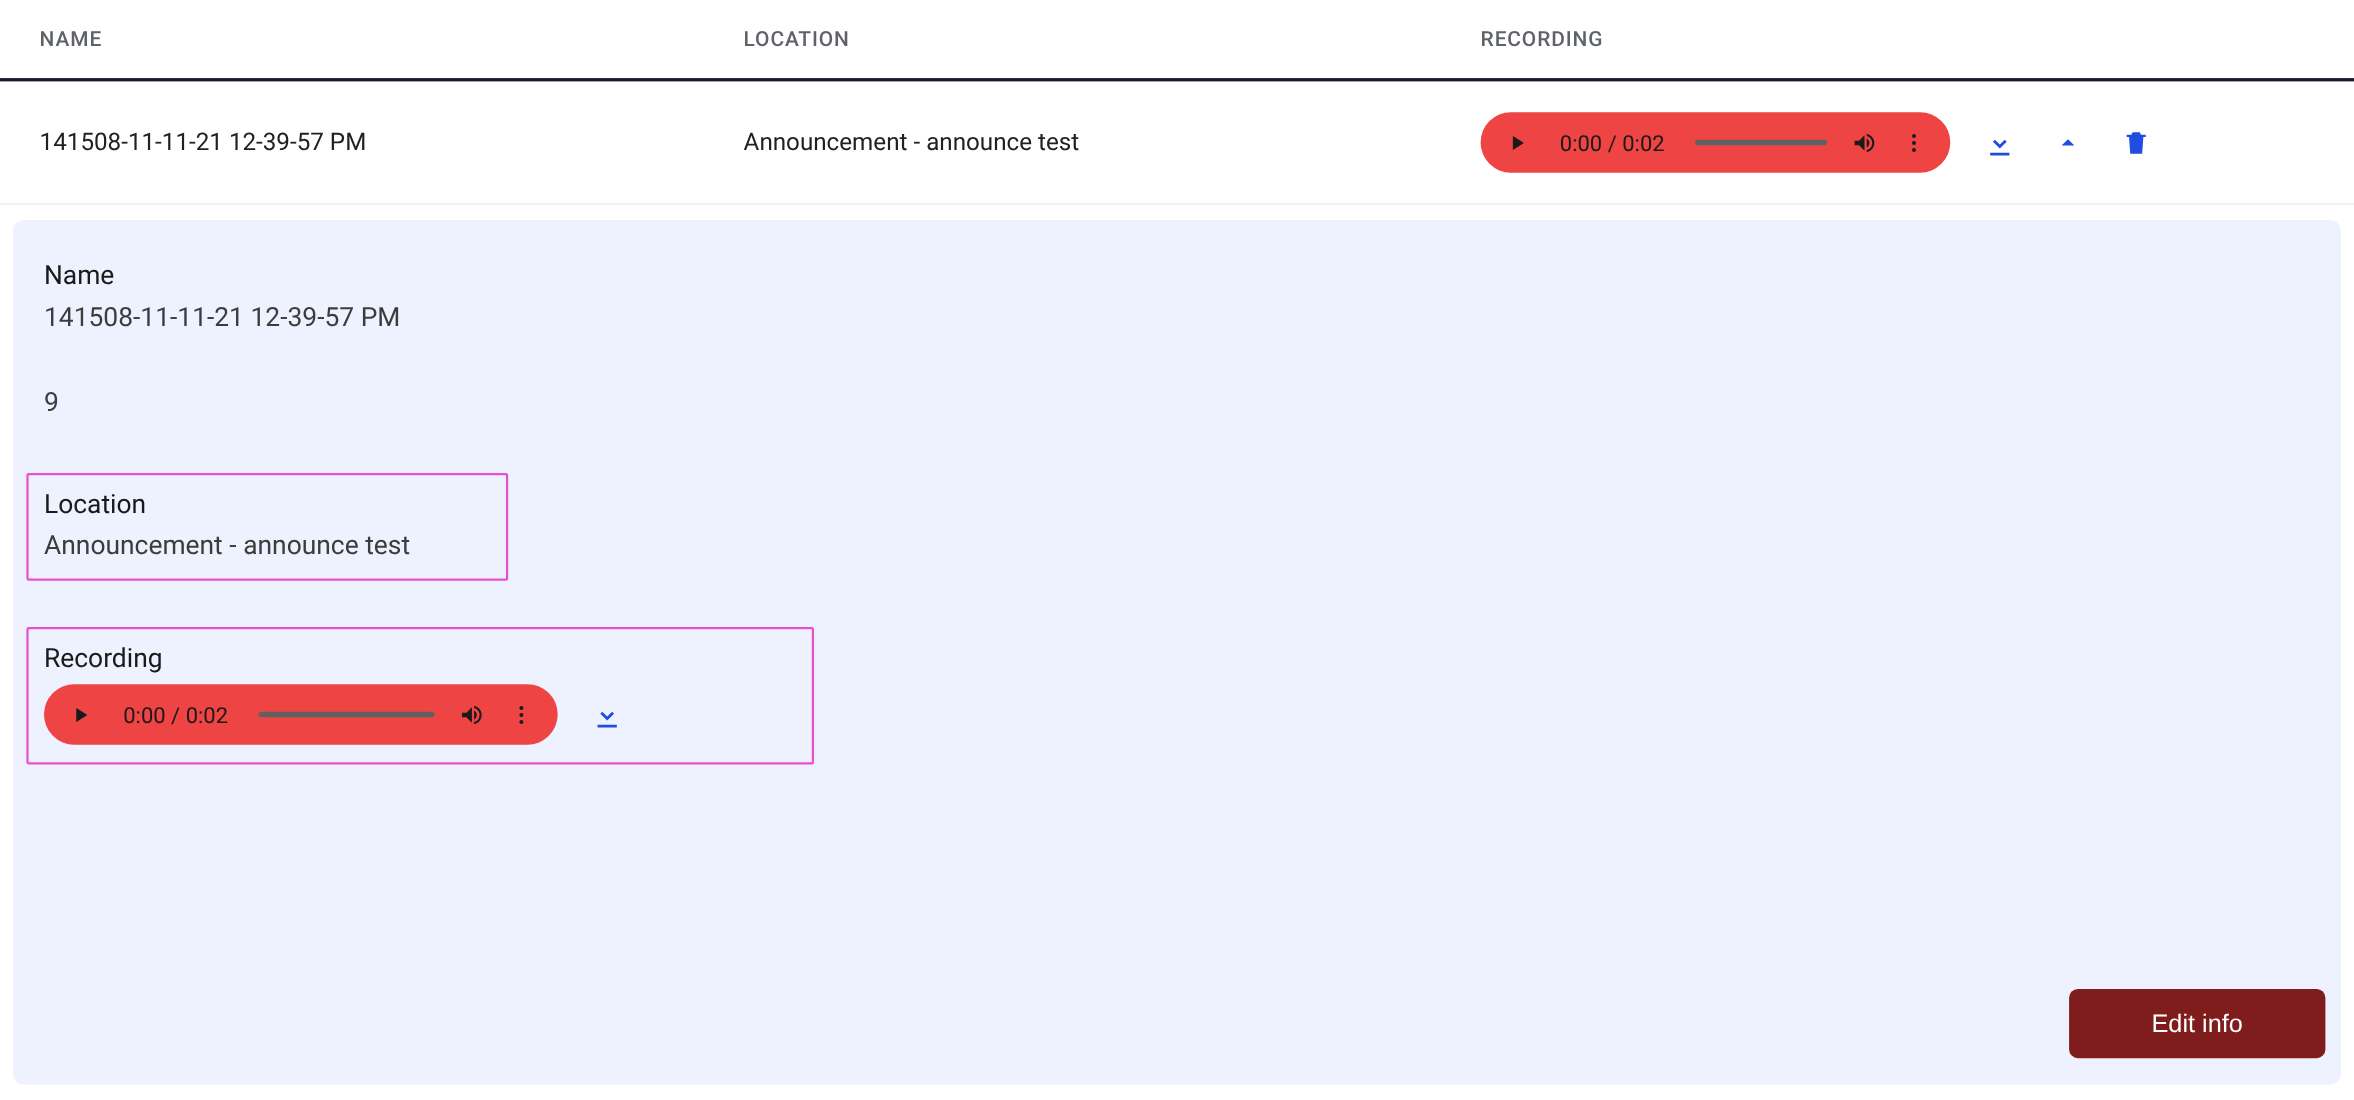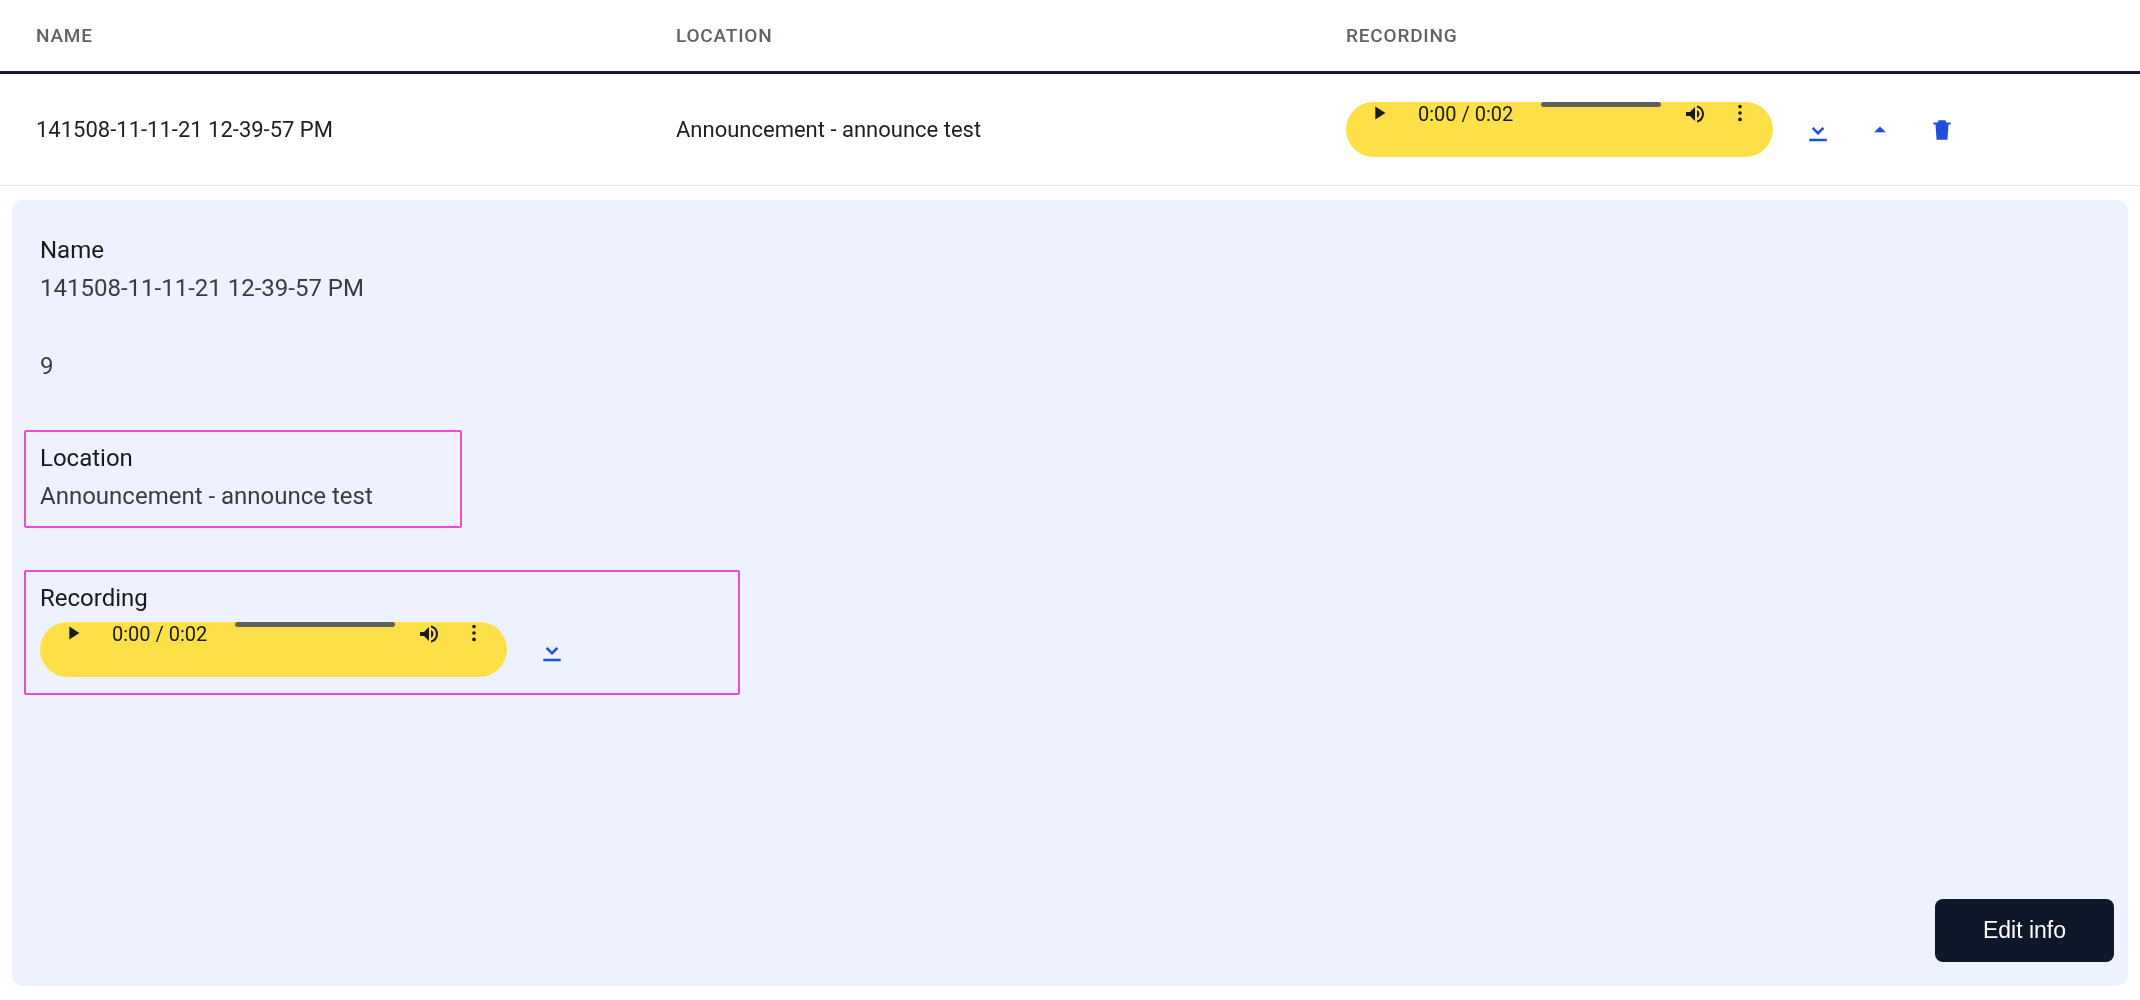--- a/index.html
+++ b/index.html
@@ -42,22 +42,22 @@
 .row .cell-rec  {
   flex: 1;
   display: flex;
   align-items: center;
   gap: 28px;
 }
 
 
 .audio-pill {
   display: inline-flex;
-  align-items: flex-start;
-  background: #fde047;
+  align-items: center;
+  background: #ef4444;
   border-radius: 999px;
   height: 55px;
   padding: 0 22px;
   gap: 22px;
 }
 .audio-pill .play   { display:flex; align-items:center; }
 .audio-pill .time   { font-size: 20px; color:#1a1a1a; white-space: nowrap; padding: 0 6px; }
 .audio-pill .track  {
   width: 120px; height: 5px; border-radius: 3px; background:#606060;
 }
@@ -105,26 +105,26 @@
 .boxed.rec { width: 716px; }
 
 .rec-row {
   display:flex; align-items:center; gap: 28px; margin-top: 10px;
 }
 
 .edit-btn {
   position: absolute;
   right: 14px;
   bottom: 24px;
-  background: #0f172a;
+  background: #7f1d1d;
   color: #fff;
   border: none;
   border-radius: 8px;
   font-size: 23px;
-  padding: 18px 48px;
+  padding: 18px 75px;
   cursor: pointer;
 }
 
 svg { display:block; }
 </style>
 </head>
 <body>
 
 <div class="table-header">
   <div class="th col-name">NAME</div>

